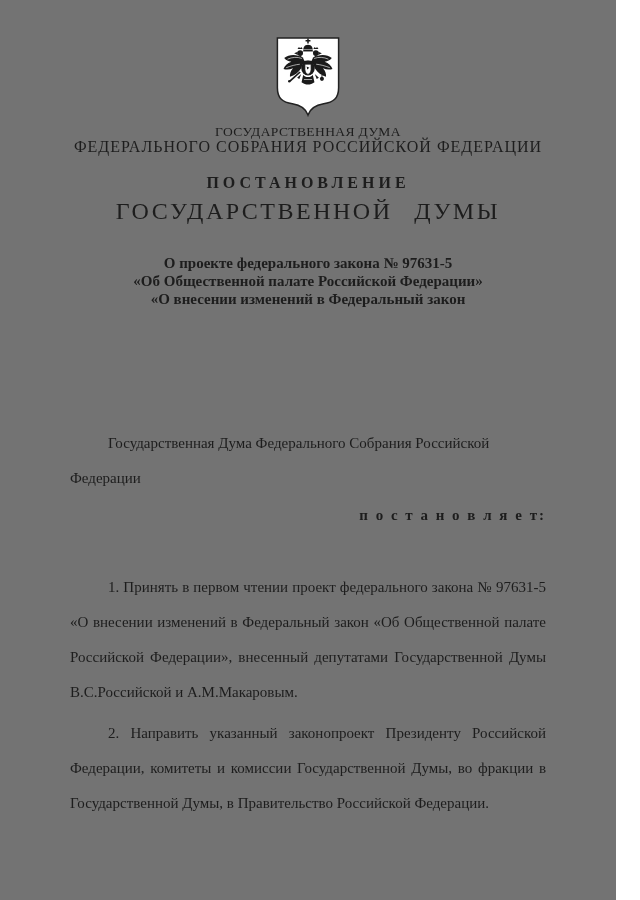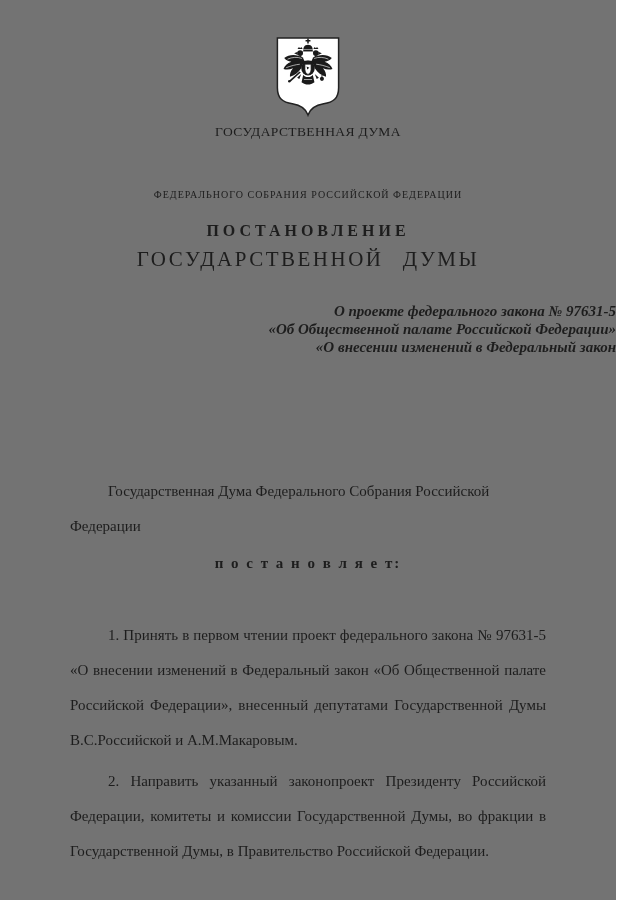--- a/index.html
+++ b/index.html
@@ -21,53 +21,51 @@
     text-align: center;
   }
   .emblem { width: 68px; height: 83px; margin: 0 auto; display: block; }
   .org-line1 {
     margin-top: 5px;
     font-size: 13.5px;
     line-height: 15px;
     letter-spacing: 0.4px;
   }
   .org-line2 {
-    font-size: 10px;
+    font-size: 16px;
     line-height: 15px;
     letter-spacing: 1px;
-    margin-top: 48px;
   }
   .org-line3 {
     margin-top: 3px;
     font-size: 12px;
     line-height: 13px;
     letter-spacing: 1.6px;
   }
   .doc-type {
     margin-top: 16px;
     font-size: 16px;
     line-height: 26px;
     font-weight: bold;
     letter-spacing: 4px;
   }
   .doc-type-sub {
     margin-top: 4px;
-    font-size: 21px;
+    font-size: 24px;
     line-height: 23px;
     letter-spacing: 2.5px;
     word-spacing: 0.55em;
   }
   
   .subject {
     margin-top: 31px;
-    text-align: right;
+    text-align: center;
     font-weight: bold;
     font-size: 15px;
     line-height: 18px;
-    font-style: italic;
   }
   
   .body-block {
     margin: 0 70px;
     margin-top: 118px;
     font-size: 15px;
   }
   .b-line {
     line-height: 35px;
     text-align: justify;
@@ -77,21 +75,21 @@
   .b-line.last  { text-align-last: left; }
   .intro-line {
     line-height: 35px;
     text-indent: 38px;
     text-align: left;
   }
   .decree-word {
     line-height: 38px;
     font-weight: bold;
     letter-spacing: 2px;
-    text-align: center;
+    text-align: right;
   }
   .para-1 { margin-top: 36px; }
   .para-2 { margin-top: 6px; }
 </style>
 </head>
 <body>
 
 <div class="page">
 
   <div class="letterhead">

